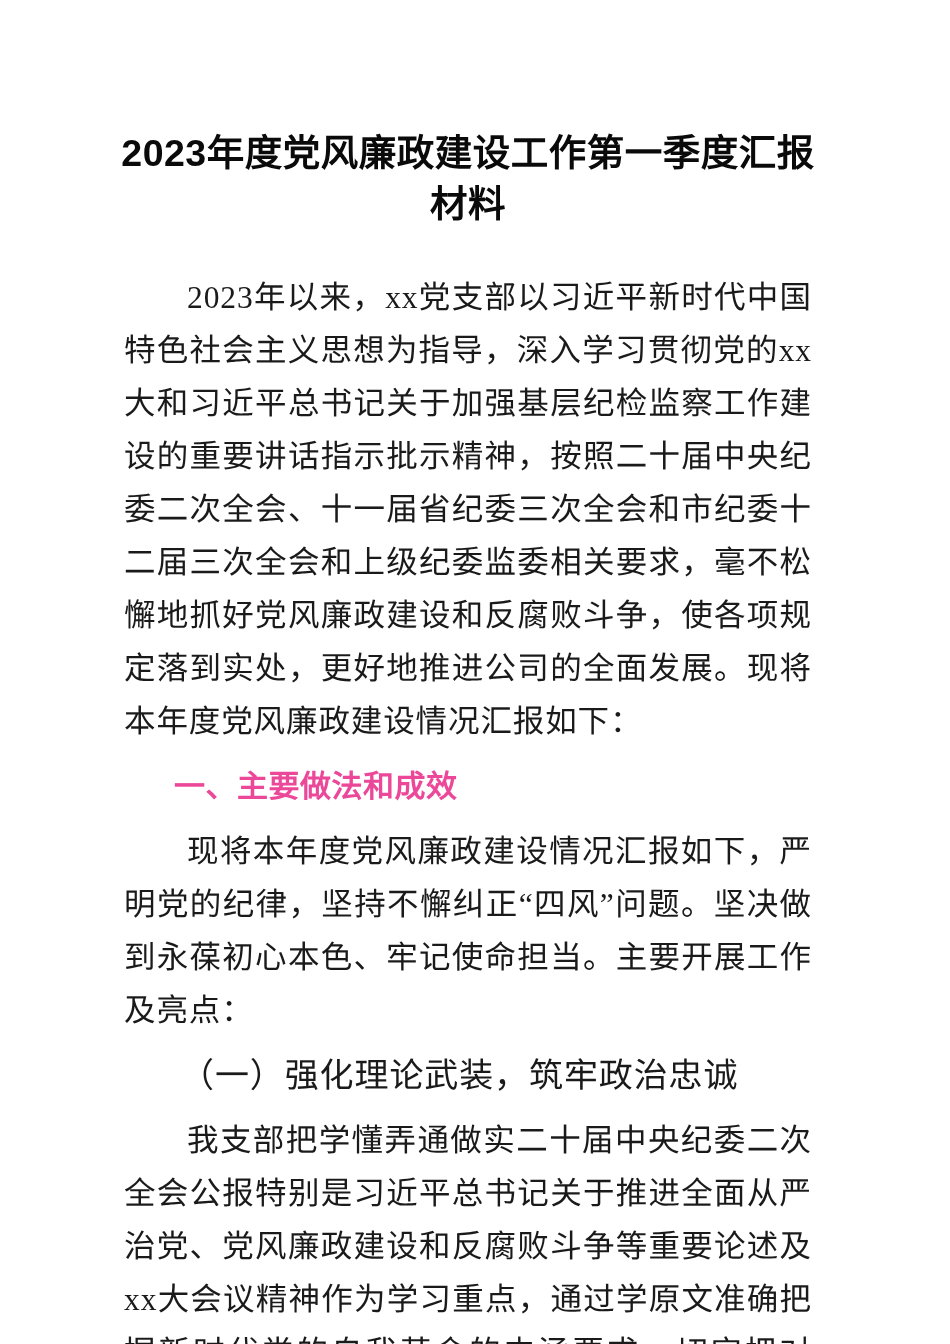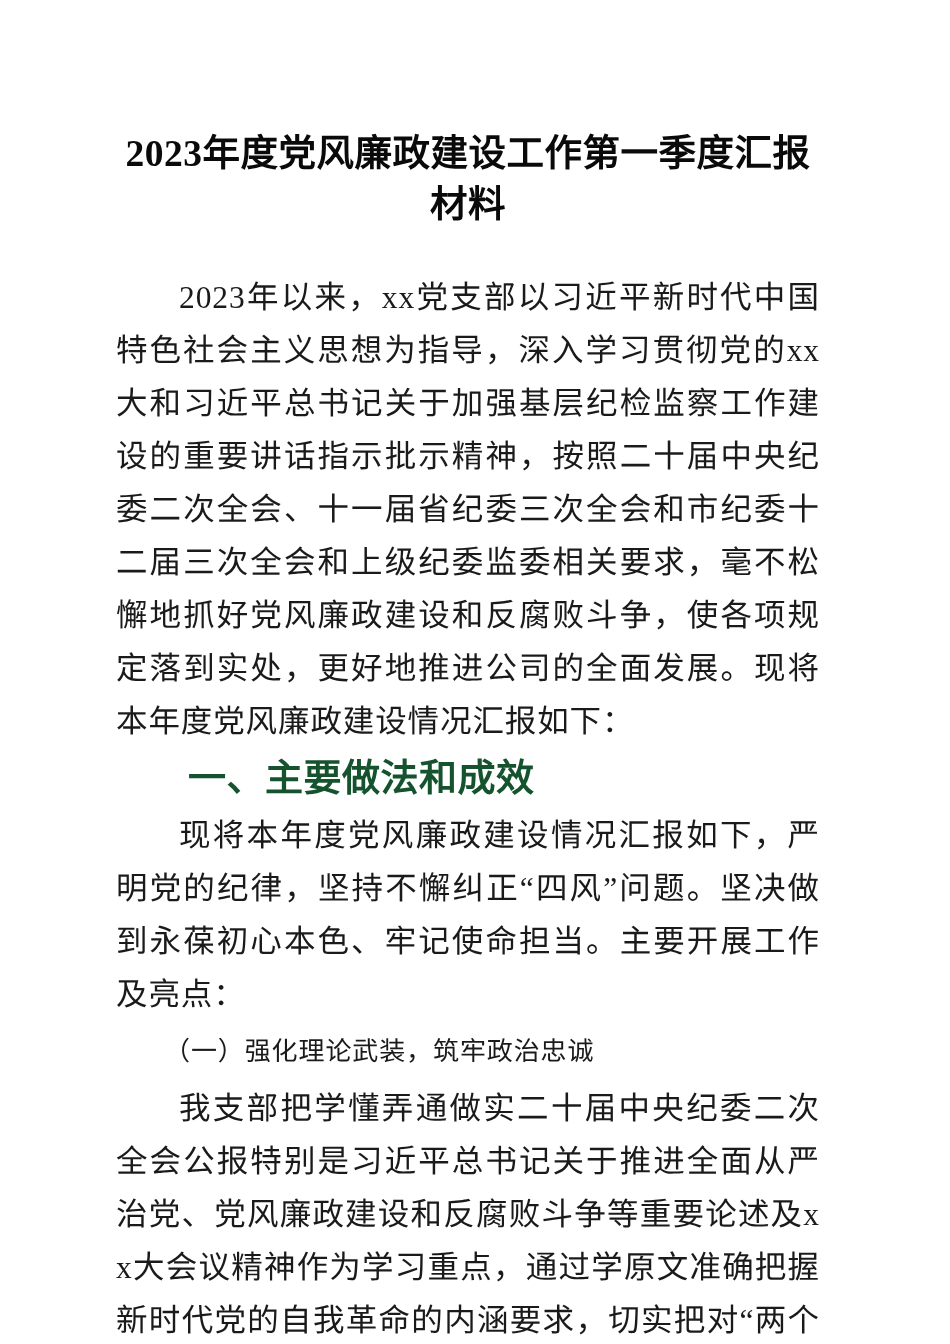--- a/index.html
+++ b/index.html
@@ -24,66 +24,66 @@
   }
   .content {
     position: absolute;
     left: 112px;
     top: 0;
     width: 712px;
   }
 
   
   .doc-title {
-    font-family: Liberation Serif, serif;
+    font-family: Liberation Sans, sans-serif;
     font-weight: bold;
     font-size: 37.5px;
     line-height: 51px;
     text-align: center;
     letter-spacing: 0.5px;
     color: #0a0a0a;
     margin: 0;
     padding-top: 128px;
     word-break: break-all;
   }
 
   
   .para {
     font-family: "Liberation Serif", "DejaVu Serif", serif;
     font-size: 31.5px;
     line-height: 53px;
     color: #1a1a1a;
     text-align: justify;
     text-justify: inter-ideograph;
-    margin: 4px;
+    margin: 12px;
     letter-spacing: 0.9px;
     word-break: break-all;
     text-indent: 2em;
   }
   .para-first {
     margin-top: 41px;
   }
 
   
   .heading-1 {
     font-family: "Liberation Sans", "DejaVu Sans", sans-serif;
     font-weight: bold;
-    font-size: 38px;
+    font-size: 31px;
     line-height: 53px;
-    color: #14532d;
+    color: #ec4899;
     margin: 0;
     text-indent: 2em;
     letter-spacing: 0.5px;
     word-break: break-all;
   }
 
   
   .heading-2 {
     font-family: "Liberation Serif", "DejaVu Serif", serif;
-    font-size: 26px;
+    font-size: 34px;
     line-height: 53px;
     color: #1a1a1a;
     margin: 0;
     text-indent: 2em;
     letter-spacing: 0.9px;
     word-break: break-all;
   }
 </style>
 </head>
 <body>

